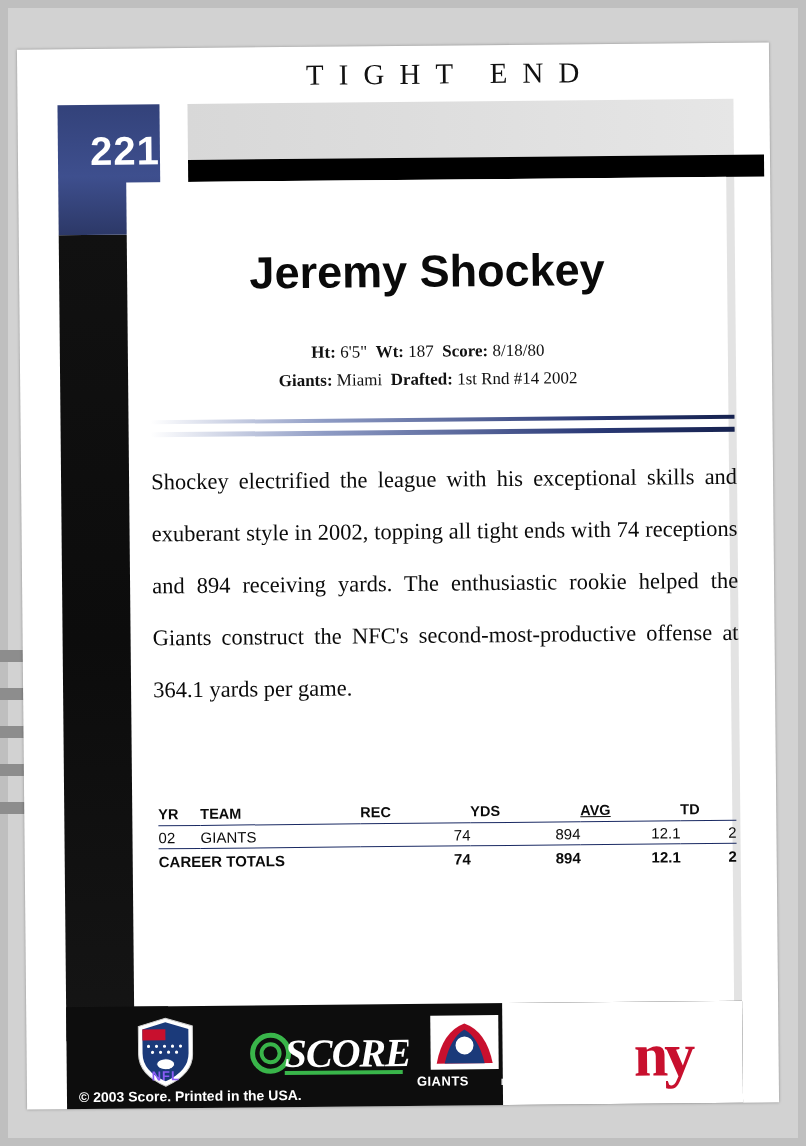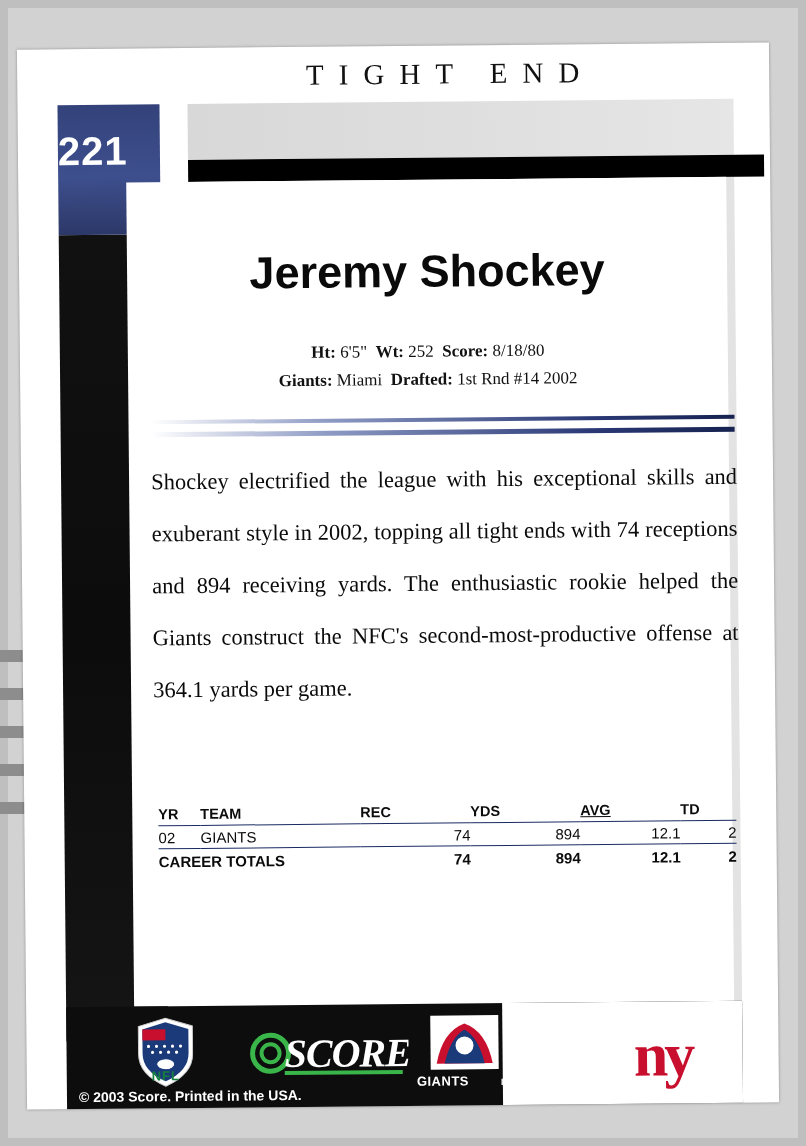--- a/index.html
+++ b/index.html
@@ -95,21 +95,21 @@
     top: 56px;
     width: 102px;
     height: 130px;
     background: linear-gradient(to bottom, #33427a 0%, #3e4f8e 55%, #2c3867 100%);
   }
   .num-text {
     position: absolute;
     left: 0;
     top: 24px;
     width: 102px;
-    text-align: left;
+    text-align: right;
     color: #ffffff;
     font-size: 40px;
     font-weight: bold;
     letter-spacing: 1px;
     font-family: "Liberation Sans", sans-serif;
   }
 
   
   .left-dark {
     position: absolute;
@@ -255,21 +255,21 @@
     top: 968px;
     width: 62px;
     height: 72px;
   }
   .nfl-label {
     position: absolute;
     left: 108px;
     top: 1020px;
     width: 62px;
     text-align: center;
-    color: #15803d;
+    color: #8b5cf6;
     font-size: 13px;
     font-weight: bold;
     letter-spacing: 1px;
   }
 
   
   .score-logo {
     position: absolute;
     left: 222px;
     top: 982px;
@@ -377,21 +377,21 @@
   </div>
 
   <div class="content-panel"></div>
 
   <div class="player-name">Jeremy Shockey</div>
 
   <div class="vitals vitals-1">
     <b>Ht:</b>
     <span>6'5"</span>
     &nbsp;<b>Wt:</b>
-    <span>252</span>
+    <span>187</span>
     &nbsp;<b>Score:</b>
     <span>8/18/80</span>
   </div>
 
   <div class="vitals vitals-2">
     <b>Giants:</b>
     <span>Miami</span>
     &nbsp;<b>Drafted:</b>
     <span>1st Rnd  #14 2002</span>
   </div>

